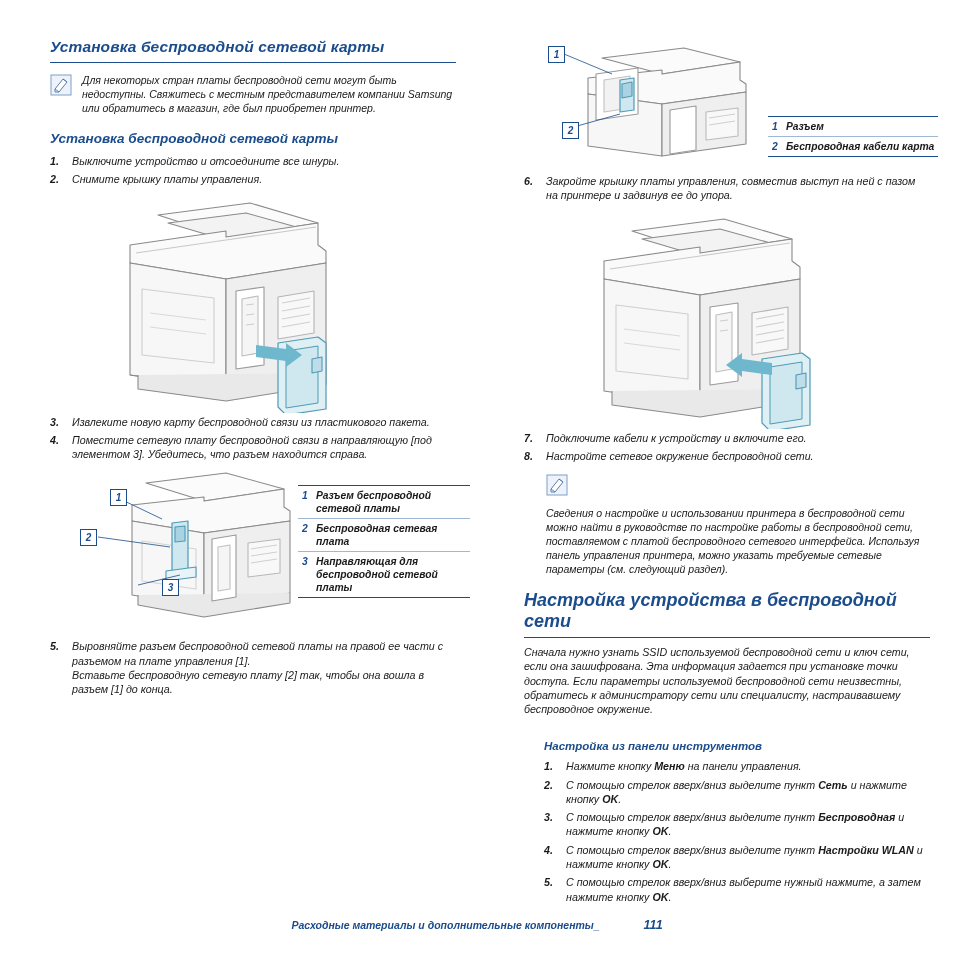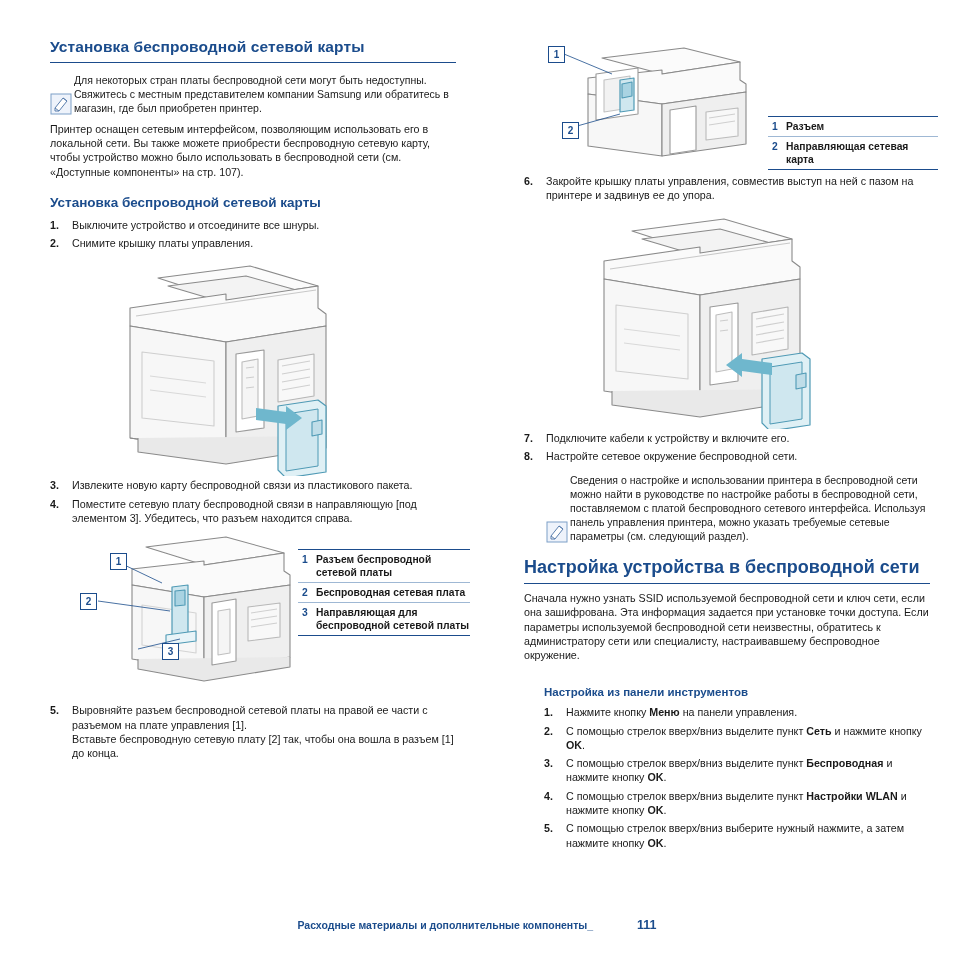--- a/index.html
+++ b/index.html
@@ -10,20 +10,21 @@
     font-family: "Liberation Sans", sans-serif;
     color: #1a1a1a;
     position: relative;
     overflow: hidden;
   }
   .page {
     position: absolute;
     left: 0; top: 0;
     width: 954px; height: 954px;
     padding: 38px 24px 0 50px;
+    font-style: italic;
   }
   .columns {
     display: flex;
     gap: 0;
     height: 872px;
   }
   .col {
     width: 420px;
     position: relative;
   }
@@ -70,36 +71,36 @@
   p.body {
     font-size: 10.7px;
     line-height: 14.2px;
     margin: 7px 0 0 0;
     color: #1a1a1a;
   }
 
   
   .note {
     display: flex;
-    align-items: flex-end;
+    align-items: flex-start;
     margin: 10px 0 4px 0;
-    gap: 2px;
+    gap: 10px;
   }
   .note .note-icon {
     flex: 0 0 22px;
     width: 22px; height: 22px;
     margin-top: 1px;
   }
   .note .note-text {
     font-size: 10.5px;
     line-height: 14px;
     color: #1a1a1a;
     flex: 1;
   }
-  .note-indent { padding-left: 22px; }
+  .note-indent { padding-left: 22px; flex-direction: column; }
 
   
   ol.steps {
     list-style: none;
     margin: 4px 0 0 0;
     padding: 0;
   }
   ol.steps li {
     display: flex;
     font-size: 10.7px;
@@ -187,21 +188,20 @@
           <svg width="22" height="22" viewBox="0 0 22 22">
             <rect x="1" y="1" width="20" height="20" fill="#eef3fb" stroke="#7d9fc7" stroke-width="1"></rect>
             <path d="M5 15 L13 5 L17 8 L9 18 L5 18 Z" fill="#ffffff" stroke="#5a7fae" stroke-width="1"></path>
             <path d="M13 5 L17 8" stroke="#5a7fae" stroke-width="1"></path>
             <path d="M5 15 L9 18" stroke="#5a7fae" stroke-width="1"></path>
           </svg>
         </div>
         <div class="note-text">Для некоторых стран платы беспроводной сети могут быть недоступны. Свяжитесь с местным представителем компании Samsung или обратитесь в магазин, где был приобретен принтер.</div>
       </div>
 
-      <p class="body">Принтер оснащен сетевым интерфейсом, позволяющим использовать его в локальной сети. Вы также можете приобрести беспроводную сетевую карту, чтобы устройство можно было использовать в беспроводной сети (см. «Доступные компоненты» на стр. 107).</p>
 
       <h2 class="sub-title">Установка беспроводной сетевой карты</h2>
 
       <ol class="steps">
         <li>
           <span class="num">1.</span>
           <span class="txt">Выключите устройство и отсоедините все шнуры.</span>
         </li>
         <li>
           <span class="num">2.</span>
@@ -354,21 +354,21 @@
         <div class="callout" style="left:24px; top:8px;">1</div>
         <div class="callout" style="left:38px; top:84px;">2</div>
 
         <div class="legend" style="position:absolute; left:244px; top:78px; width:170px;">
           <div class="legend-row">
             <span class="lnum">1</span>
             <span class="ltxt">Разъем</span>
           </div>
           <div class="legend-row">
             <span class="lnum">2</span>
-            <span class="ltxt">Направляющая сетевая карта</span>
+            <span class="ltxt">Беспроводная кабели карта</span>
           </div>
         </div>
       </div>
 
       <ol class="steps" style="margin-top:8px;">
         <li>
           <span class="num">6.</span>
           <span class="txt">Закройте крышку платы управления, совместив выступ на ней с пазом на принтере и задвинув ее до упора.</span>
         </li>
       </ol>

